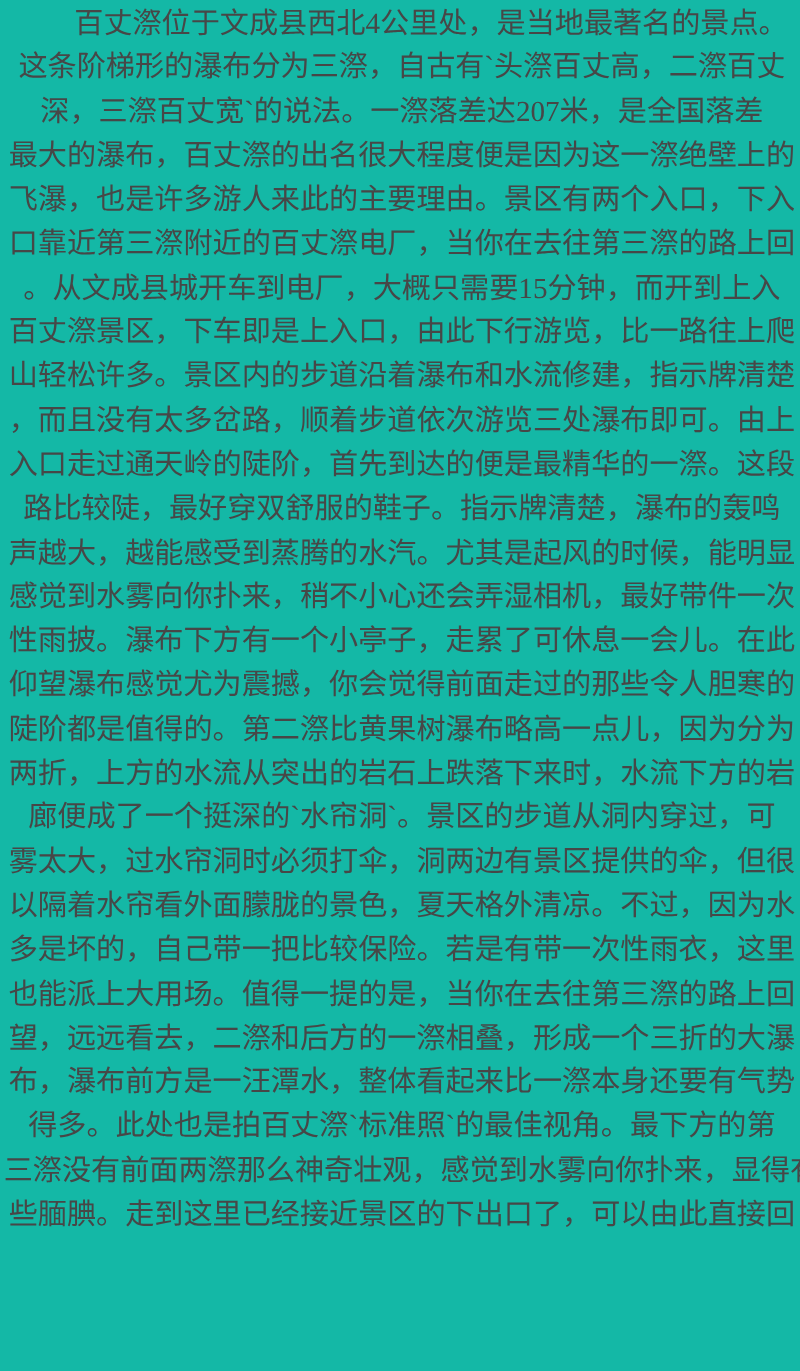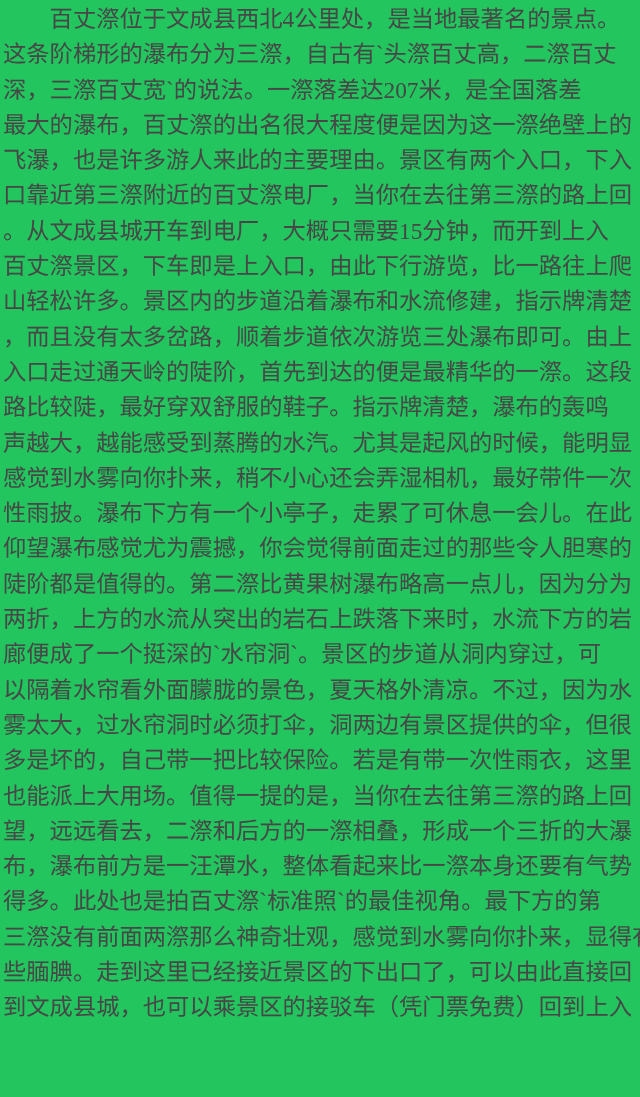--- a/index.html
+++ b/index.html
@@ -25,45 +25,44 @@
     font-weight: 400;
   }
   .article-text .line {
     height: 35.3px;
     white-space: pre;
   }
 </style>
 </head>
 <body>
 
-<div class="page" style="background: #22c55e;">
+<div class="page" style="background: #14b8a6; text-align: center;">
   <div class="article-text" style="color: rgb(71, 71, 71);">
       <div class="line">　　百丈漈位于文成县西北4公里处，是当地最著名的景点。</div>
       <div class="line">这条阶梯形的瀑布分为三漈，自古有`头漈百丈高，二漈百丈</div>
       <div class="line">深，三漈百丈宽`的说法。一漈落差达207米，是全国落差</div>
       <div class="line">最大的瀑布，百丈漈的出名很大程度便是因为这一漈绝壁上的</div>
       <div class="line">飞瀑，也是许多游人来此的主要理由。景区有两个入口，下入</div>
       <div class="line">口靠近第三漈附近的百丈漈电厂，当你在去往第三漈的路上回</div>
       <div class="line">。从文成县城开车到电厂，大概只需要15分钟，而开到上入</div>
       <div class="line">百丈漈景区，下车即是上入口，由此下行游览，比一路往上爬</div>
       <div class="line">山轻松许多。景区内的步道沿着瀑布和水流修建，指示牌清楚</div>
       <div class="line">，而且没有太多岔路，顺着步道依次游览三处瀑布即可。由上</div>
       <div class="line">入口走过通天岭的陡阶，首先到达的便是最精华的一漈。这段</div>
       <div class="line">路比较陡，最好穿双舒服的鞋子。指示牌清楚，瀑布的轰鸣</div>
       <div class="line">声越大，越能感受到蒸腾的水汽。尤其是起风的时候，能明显</div>
       <div class="line">感觉到水雾向你扑来，稍不小心还会弄湿相机，最好带件一次</div>
       <div class="line">性雨披。瀑布下方有一个小亭子，走累了可休息一会儿。在此</div>
       <div class="line">仰望瀑布感觉尤为震撼，你会觉得前面走过的那些令人胆寒的</div>
       <div class="line">陡阶都是值得的。第二漈比黄果树瀑布略高一点儿，因为分为</div>
       <div class="line">两折，上方的水流从突出的岩石上跌落下来时，水流下方的岩</div>
       <div class="line">廊便成了一个挺深的`水帘洞`。景区的步道从洞内穿过，可</div>
+      <div class="line">雾太大，过水帘洞时必须打伞，洞两边有景区提供的伞，但很</div>
       <div class="line">以隔着水帘看外面朦胧的景色，夏天格外清凉。不过，因为水</div>
-      <div class="line">雾太大，过水帘洞时必须打伞，洞两边有景区提供的伞，但很</div>
       <div class="line">多是坏的，自己带一把比较保险。若是有带一次性雨衣，这里</div>
       <div class="line">也能派上大用场。值得一提的是，当你在去往第三漈的路上回</div>
       <div class="line">望，远远看去，二漈和后方的一漈相叠，形成一个三折的大瀑</div>
       <div class="line">布，瀑布前方是一汪潭水，整体看起来比一漈本身还要有气势</div>
       <div class="line">得多。此处也是拍百丈漈`标准照`的最佳视角。最下方的第</div>
       <div class="line">三漈没有前面两漈那么神奇壮观，感觉到水雾向你扑来，显得有</div>
       <div class="line">些腼腆。走到这里已经接近景区的下出口了，可以由此直接回</div>
-      <div class="line">到文成县城，也可以乘景区的接驳车（凭门票免费）回到上入</div>
     </div>
 </div>
 
 </body></html>

